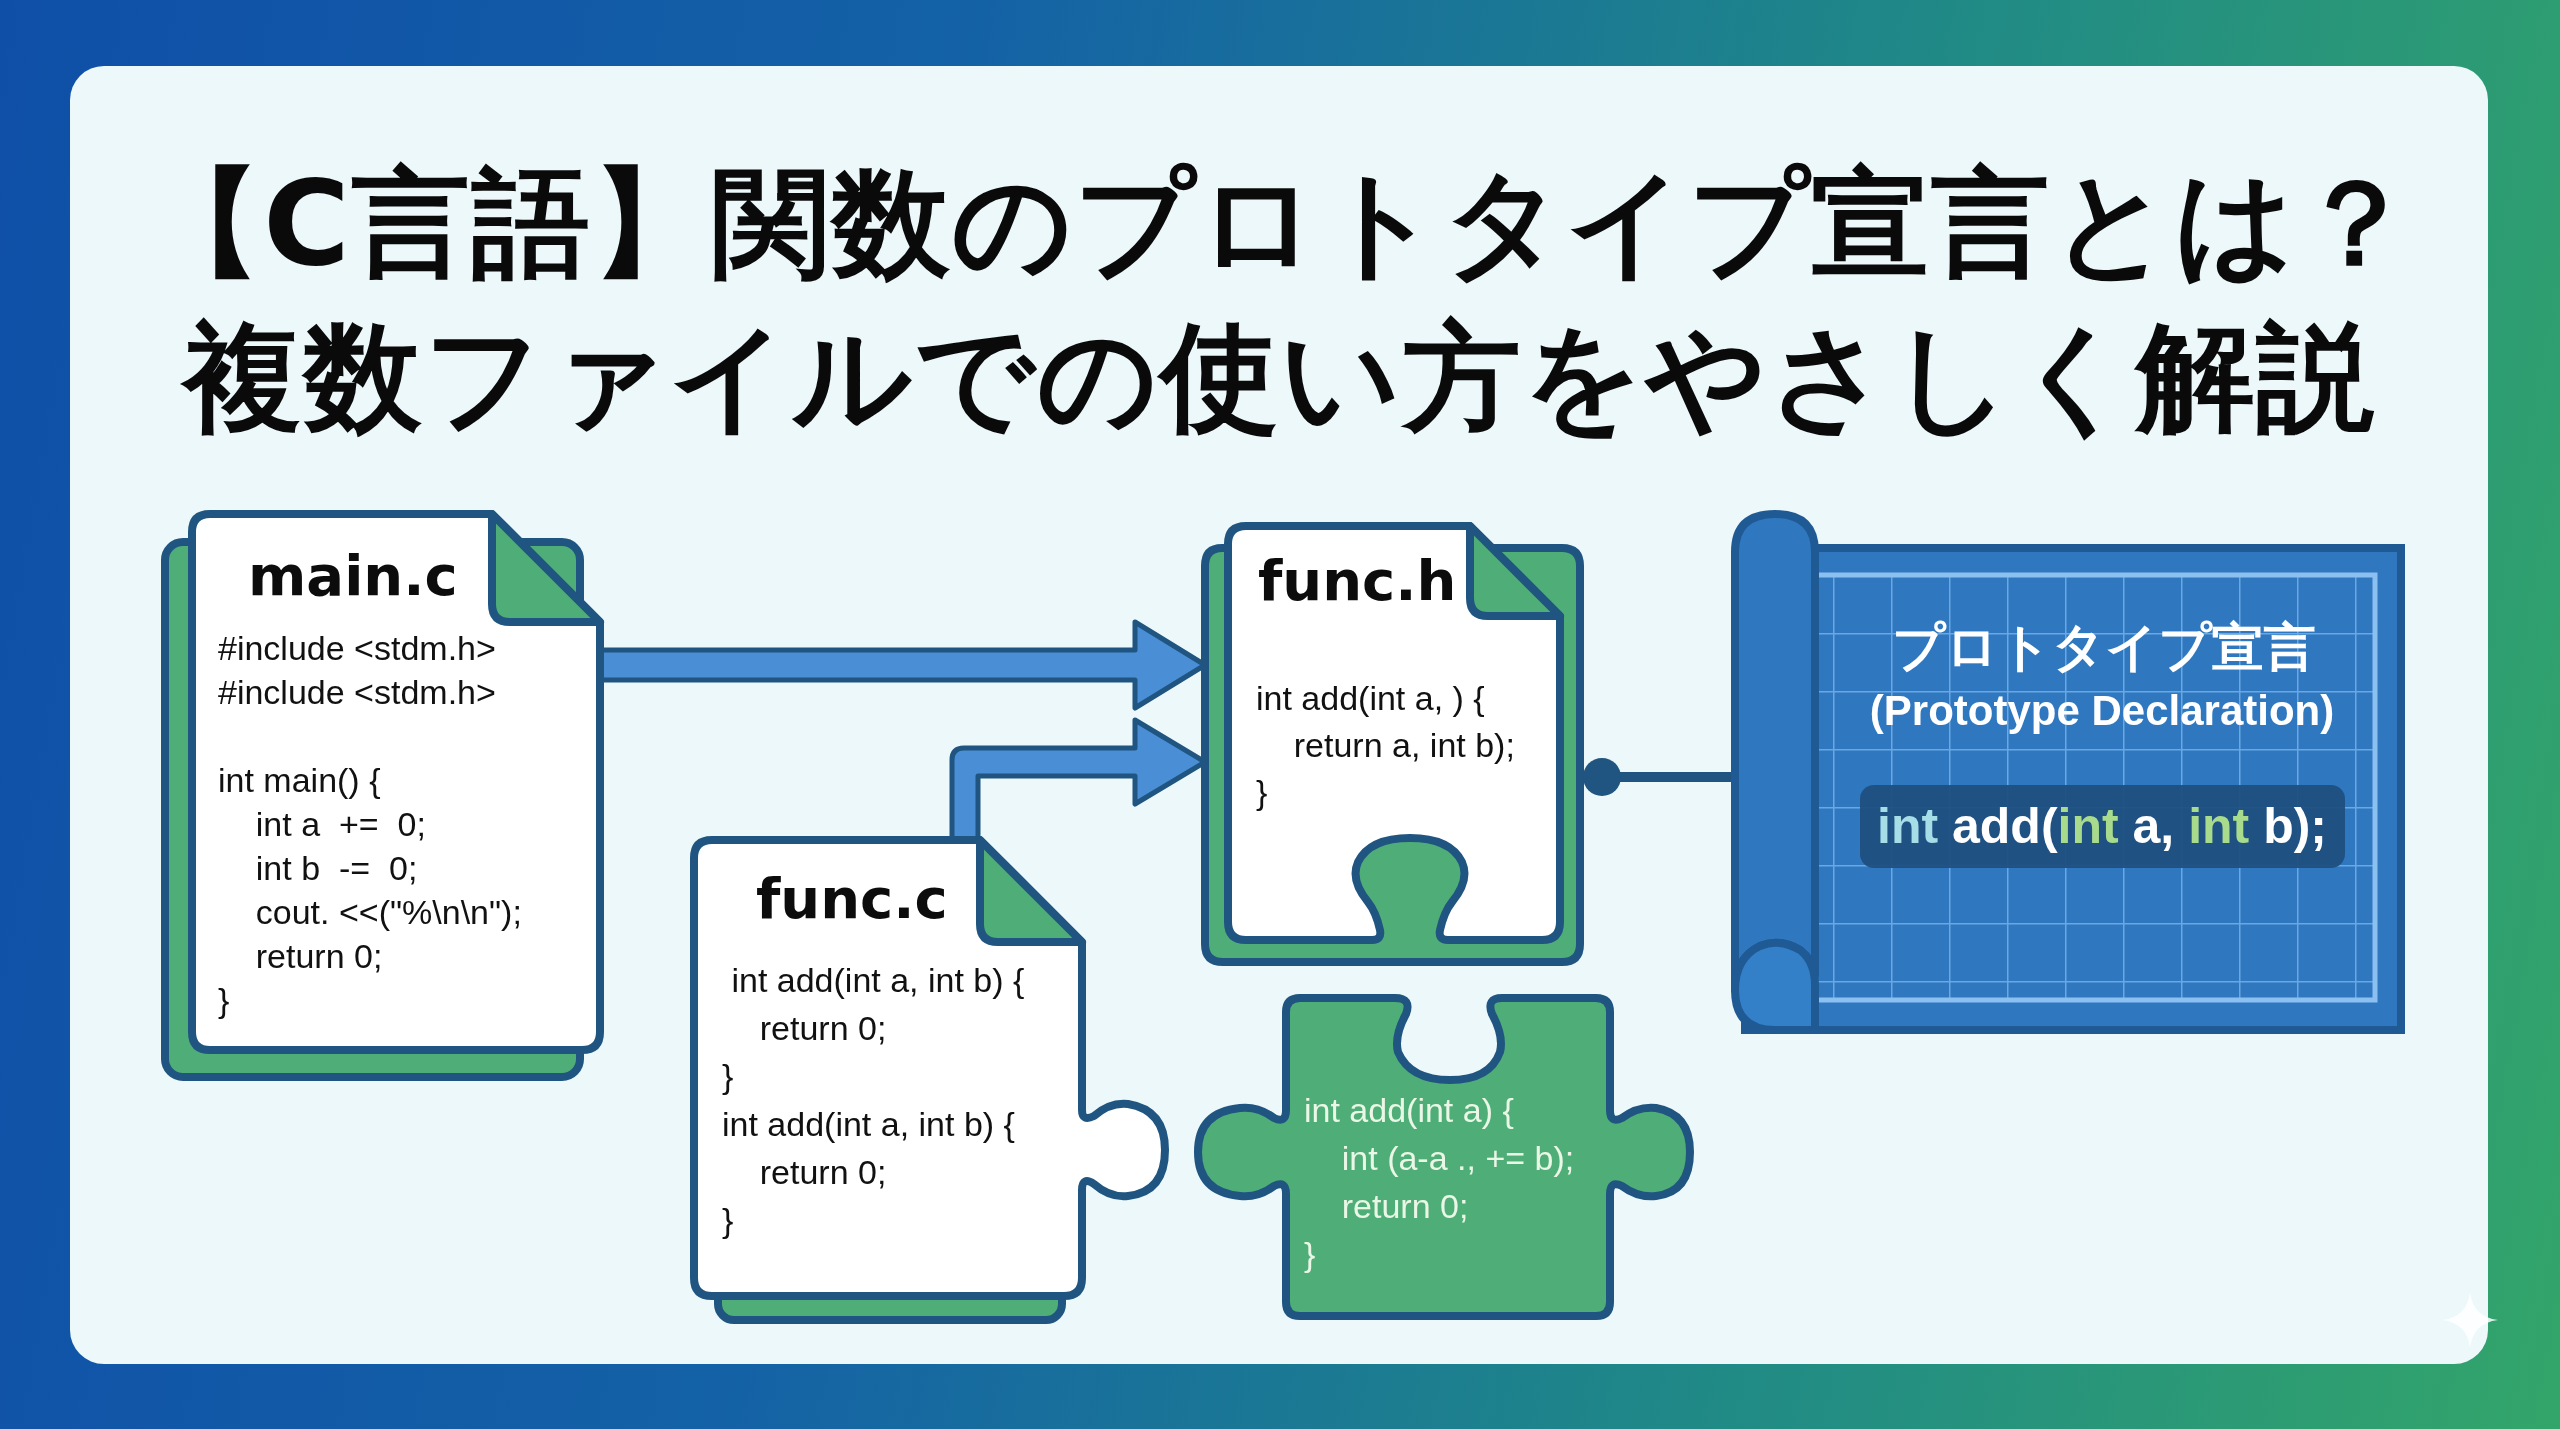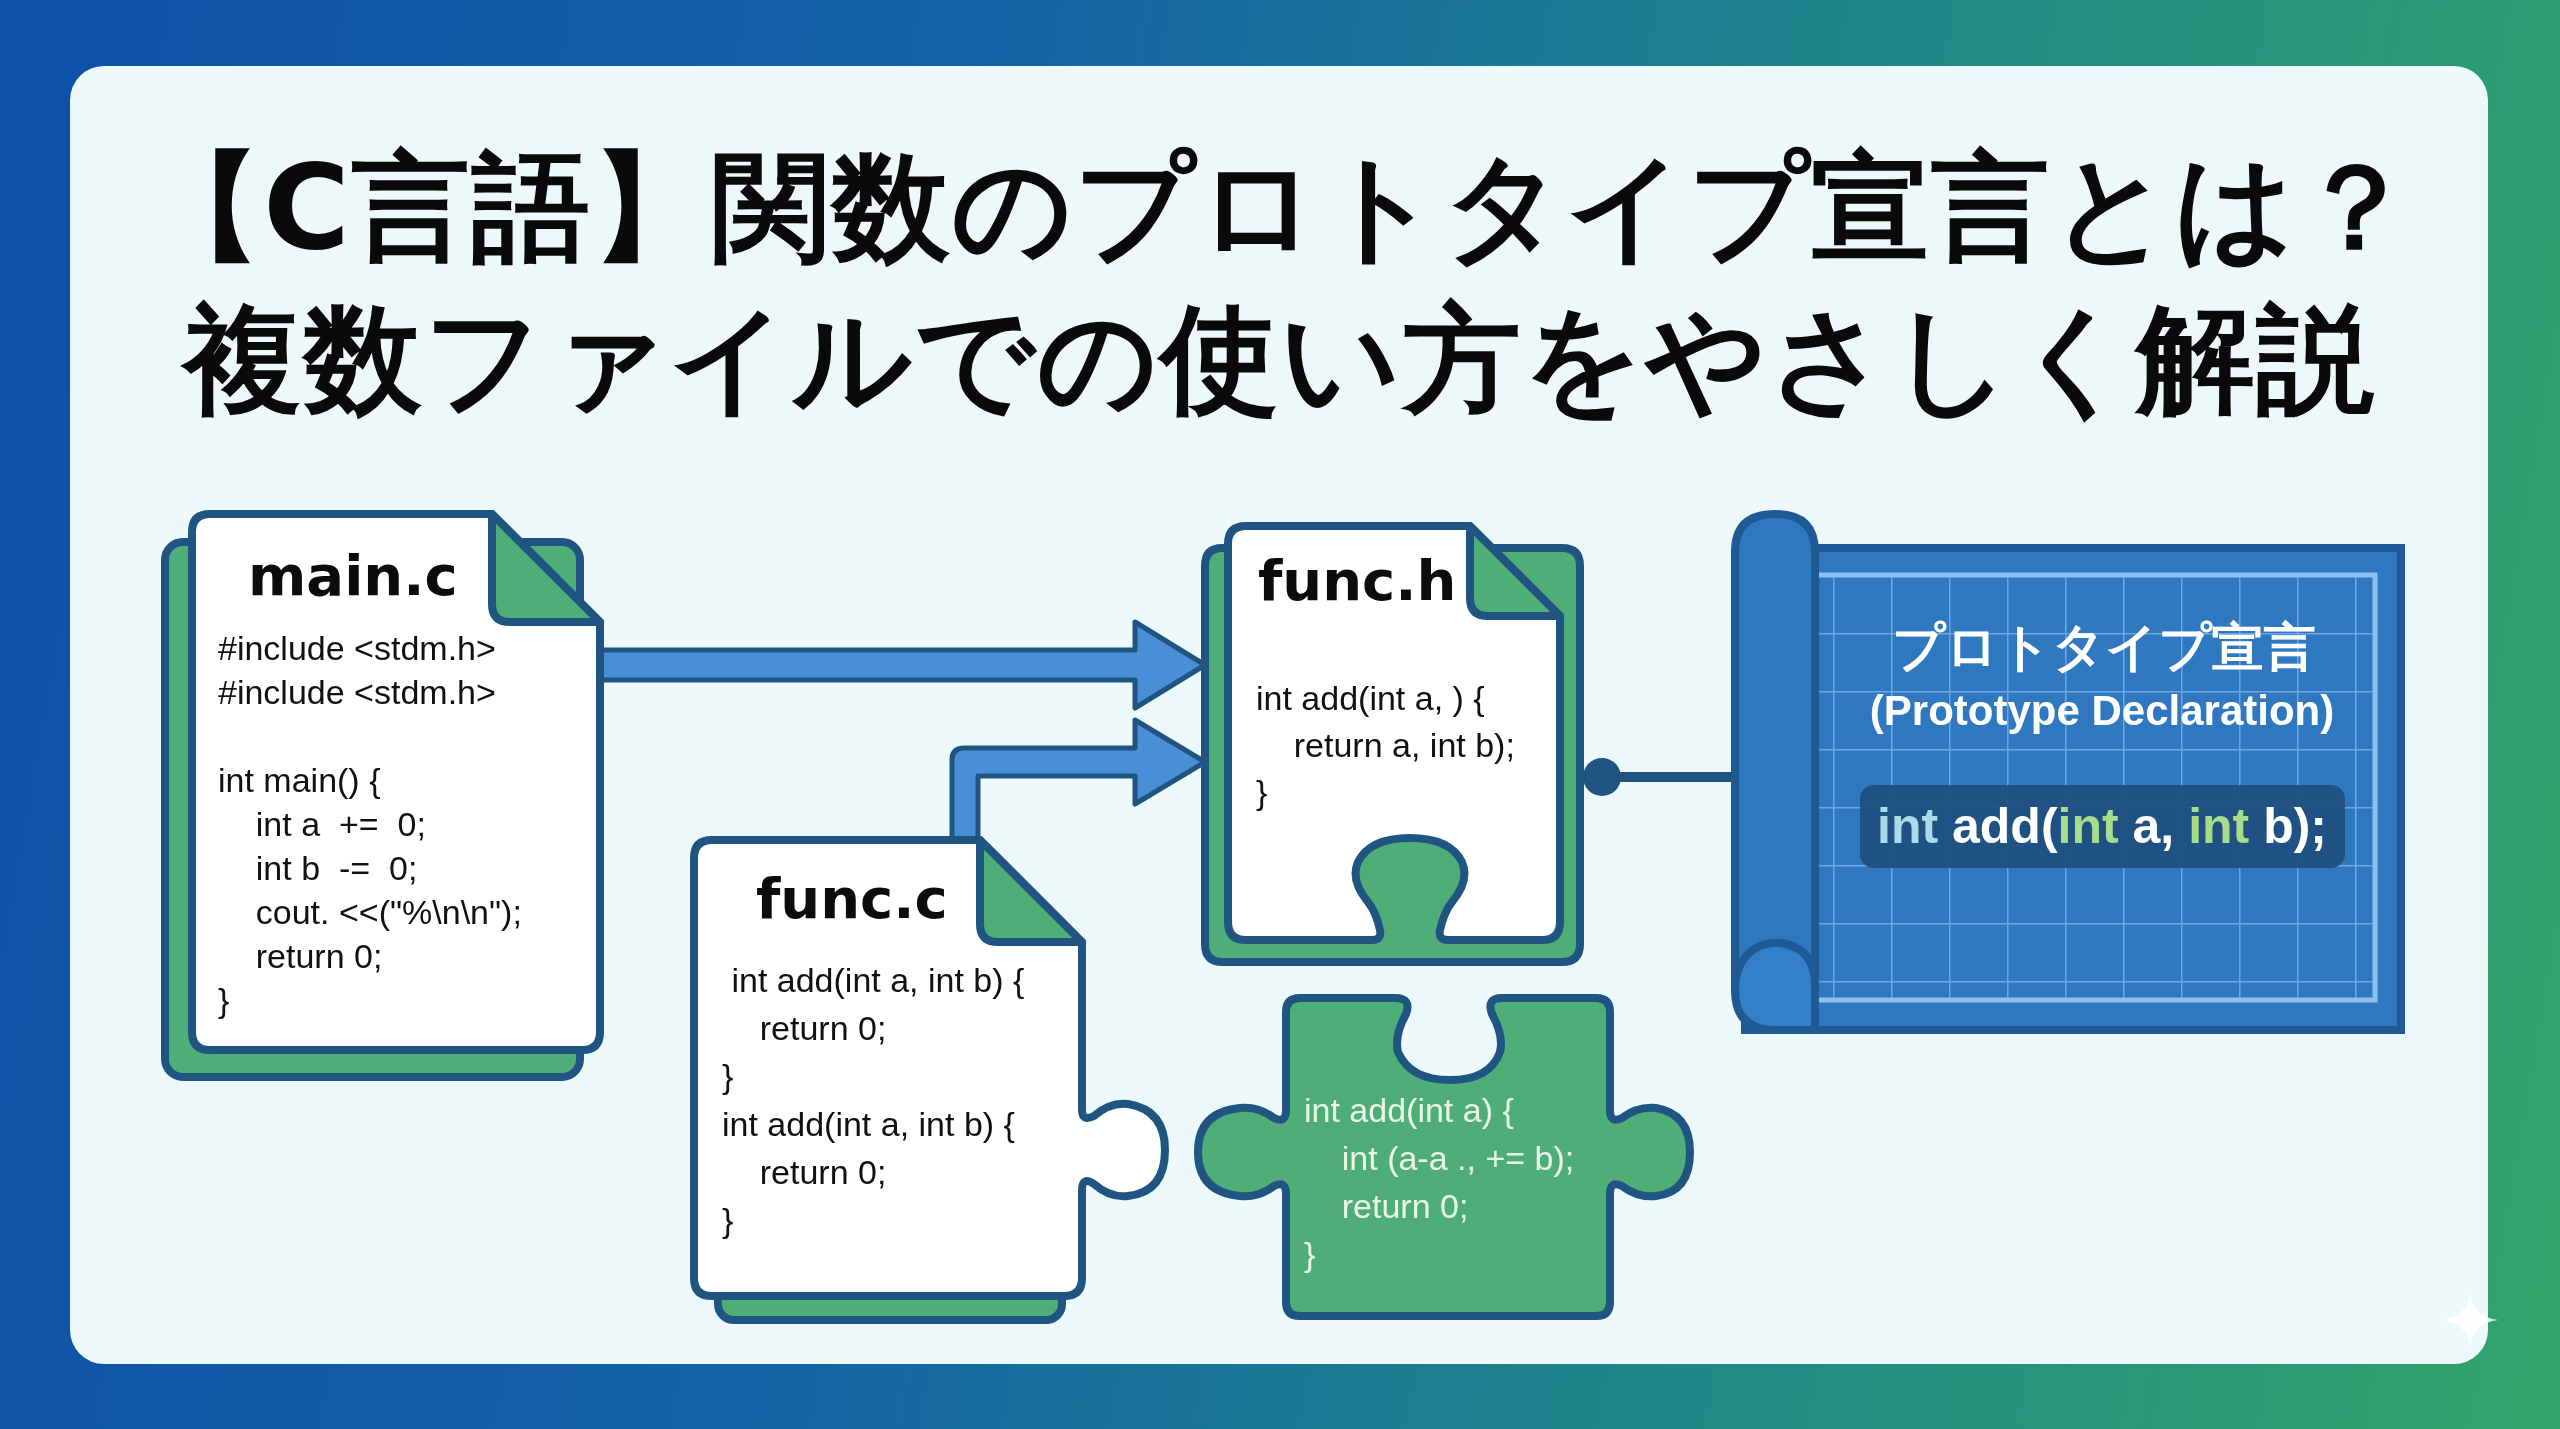--- a/index.html
+++ b/index.html
@@ -10,22 +10,22 @@
   }
   .card {
     position: absolute; left: 70px; top: 66px; width: 2418px; height: 1298px;
     background: #ecf8fa; border-radius: 34px;
   }
   .title-line {
     position: absolute; left: 0; width: 2560px; text-align: center;
     font-family: "DejaVu Sans", sans-serif; font-weight: bold; color: #0a0a0a;
     font-size: 118px; letter-spacing: 2px; line-height: 1;
   }
-  .title-1 { top: 148px; }
-  .title-2 { top: 300px; }
+  .title-1 { top: 164px; }
+  .title-2 { top: 318px; }
   svg.diagram { position: absolute; left: 0; top: 0; }
   .code {
     font-family: "Liberation Sans", sans-serif; font-size: 34px; fill: #111;
   }
   .fname {
     font-family: "DejaVu Sans", sans-serif; font-weight: bold; font-size: 56px; fill: #0c0c0c;
   }
   .bp-title {
     font-family: "DejaVu Sans", sans-serif; font-weight: bold; font-size: 52px; fill: #ffffff;
   }

